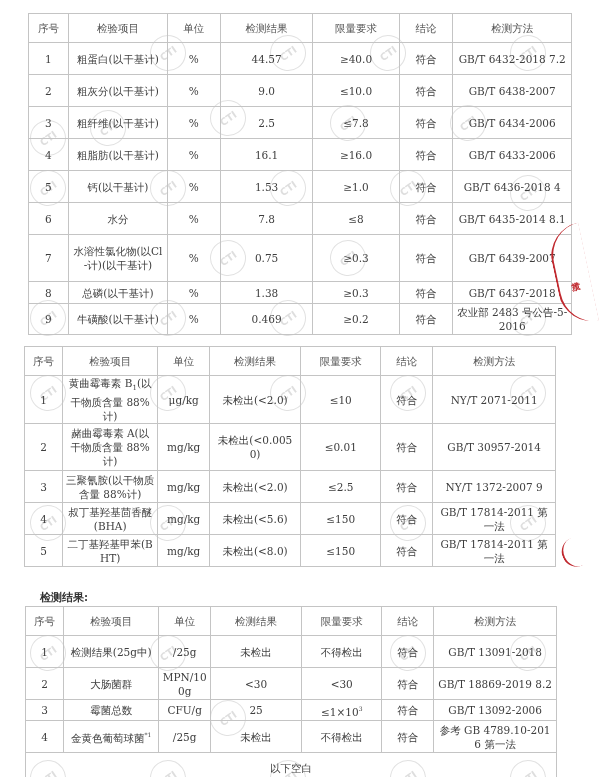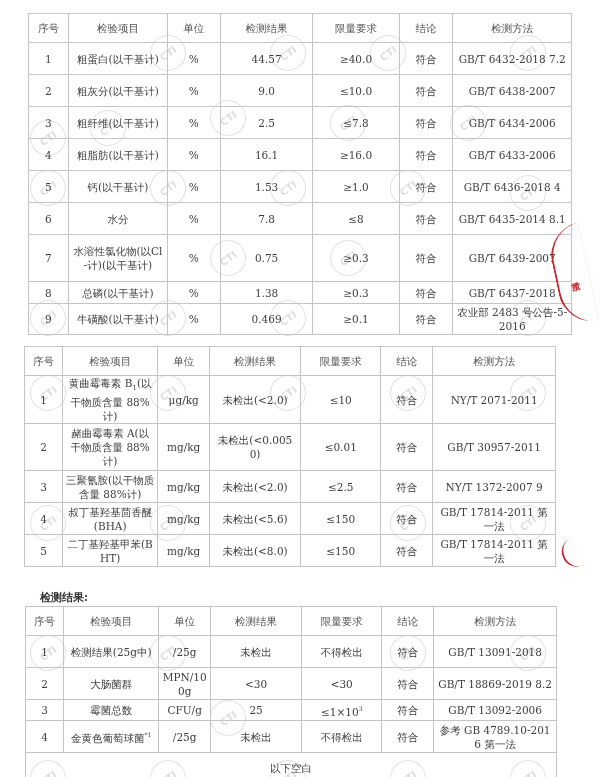--- a/index.html
+++ b/index.html
@@ -188,21 +188,21 @@
       <td>1.38</td>
       <td>≥0.3</td>
       <td>符合</td>
       <td>GB/T 6437-2018</td>
     </tr>
     <tr style="height:31px">
       <td>9</td>
       <td>牛磺酸(以干基计)</td>
       <td>%</td>
       <td>0.469</td>
-      <td>≥0.1</td>
+      <td>≥0.2</td>
       <td>符合</td>
       <td>农业部 2483 号公告-5-2016</td>
     </tr>
   </tbody>
 </table>
 
 <div class="stamp stamp1">
   <span>技术</span>
   <span>章</span>
 </div>
@@ -238,21 +238,21 @@
       <td>符合</td>
       <td>NY/T 2071-2011</td>
     </tr>
     <tr style="height:47px">
       <td>2</td>
       <td>赭曲霉毒素 A(以干物质含量 88%计)</td>
       <td>mg/kg</td>
       <td>未检出(&lt;0.0050)</td>
       <td>≤0.01</td>
       <td>符合</td>
-      <td>GB/T 30957-2011</td>
+      <td>GB/T 30957-2014</td>
     </tr>
     <tr style="height:32px">
       <td>3</td>
       <td>三聚氰胺(以干物质含量 88%计)</td>
       <td>mg/kg</td>
       <td>未检出(&lt;2.0)</td>
       <td>≤2.5</td>
       <td>符合</td>
       <td>NY/T 1372-2007 9</td>
     </tr>

